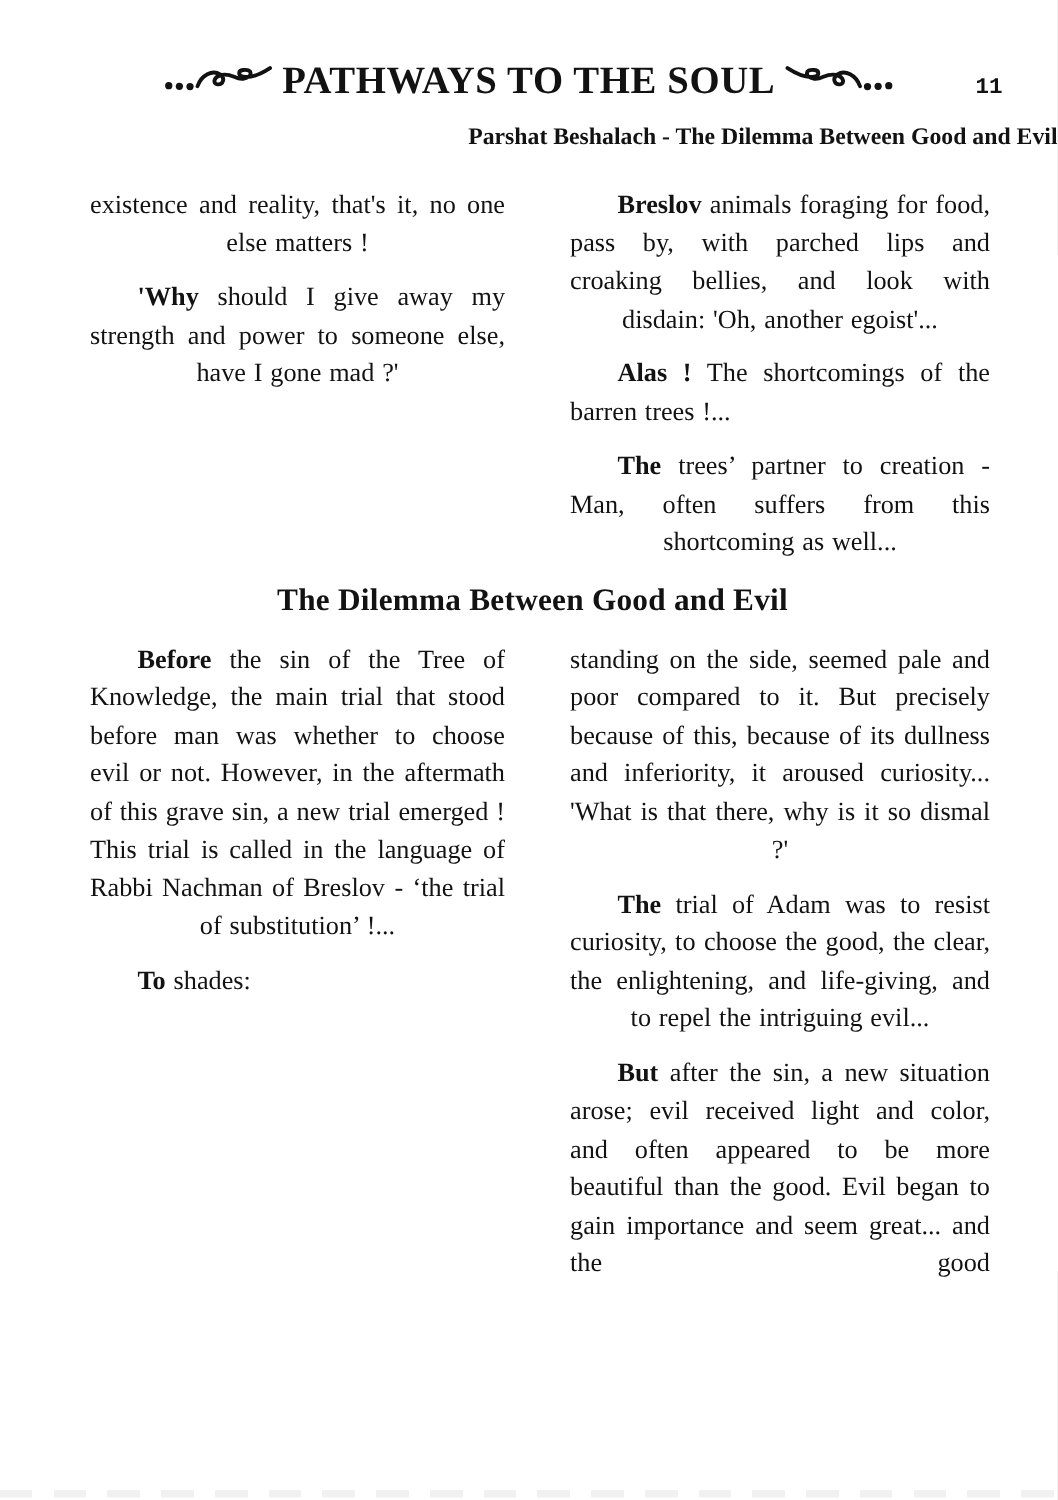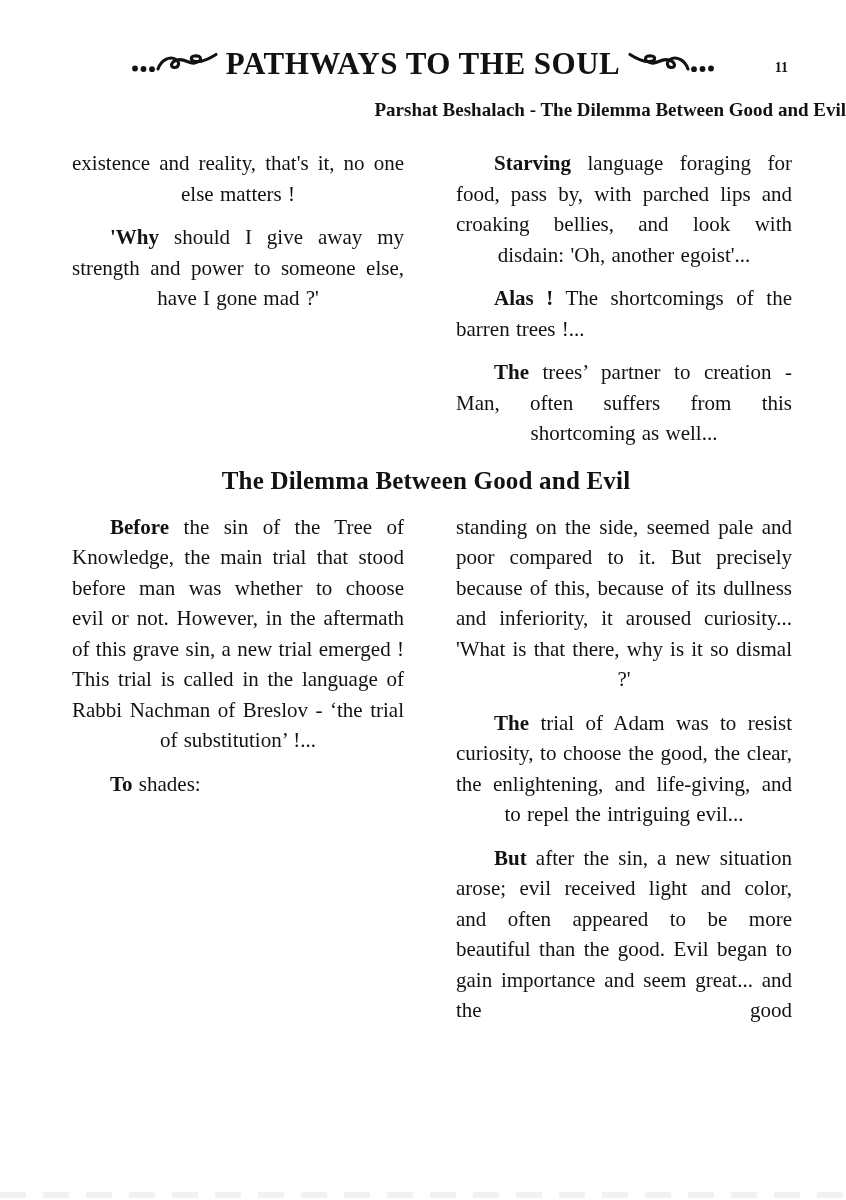--- a/index.html
+++ b/index.html
@@ -6,21 +6,21 @@
   .page{
     width:846px;height:1200px;background:#ffffff;position:relative;
     font-family:"Liberation Serif", serif;color:#121212;overflow:hidden;
     margin:0 auto;
   }
   .header{padding-top:46px;text-align:right;position:relative;}
   .title-row{display:flex;align-items:center;justify-content:center;gap:8px;}
   .title{font-size:31px;font-weight:bold;letter-spacing:0.5px;white-space:nowrap;}
   .ornament{display:inline-block;line-height:0;}
   .ornament.flip{transform:scaleX(-1);}
-  .pagenum{position:absolute;top:60px;right:58px;font-size:14px;font-weight:bold;}
+  .pagenum{position:absolute;top:60px;right:44px;font-size:18px;font-weight:bold;font-family:Liberation Mono, monospace;}
   .subtitle{font-size:19px;font-weight:bold;margin-top:17px;}
   .content{padding:27px 66px 0 72px;}
   .cols{display:grid;grid-template-columns:332px 336px;column-gap:52px;}
   .para{
     font-size:21px;line-height:30.5px;text-align:justify;text-indent:38px;
     margin:0 0 13px 0;word-spacing:1px;
   }
   .para.noindent{text-indent:0;}
   .para[data-last="center"]{text-align-last:center;}
   .para[data-last="justify"]{text-align-last:justify;}
@@ -69,21 +69,21 @@
   </div>
 
   <div class="content">
 
     <div class="cols">
       <div>
         <p class="para noindent" data-last="center"><b class="lead"></b><span>existence and reality, that's it, no one else matters !</span></p>
         <p class="para" data-last="center"><b class="lead">'Why</b><span> should I give away my strength and power to someone else, have I gone mad ?'</span></p>
       </div>
       <div>
-        <p class="para" data-last="center"><b class="lead">Starving</b><span> language foraging for food, pass by, with parched lips and croaking bellies, and look with disdain: 'Oh, another egoist'...</span></p>
+        <p class="para" data-last="center"><b class="lead">Breslov</b><span> animals foraging for food, pass by, with parched lips and croaking bellies, and look with disdain: 'Oh, another egoist'...</span></p>
         <p class="para" data-last="left"><b class="lead">Alas !</b><span> The shortcomings of the barren trees !...</span></p>
         <p class="para" data-last="center"><b class="lead">The</b><span> trees’ partner to creation - Man, often suffers from this shortcoming as well...</span></p>
       </div>
     </div>
 
     <div class="section-heading">The Dilemma Between Good and Evil</div>
 
     <div class="cols">
       <div>
         <p class="para" data-last="center"><b class="lead">Before</b><span> the sin of the Tree of Knowledge, the main trial that stood before man was whether to choose evil or not. However, in the aftermath of this grave sin, a new trial emerged ! This trial is called in the language of Rabbi Nachman of Breslov - ‘the trial of substitution’ !...</span></p>

